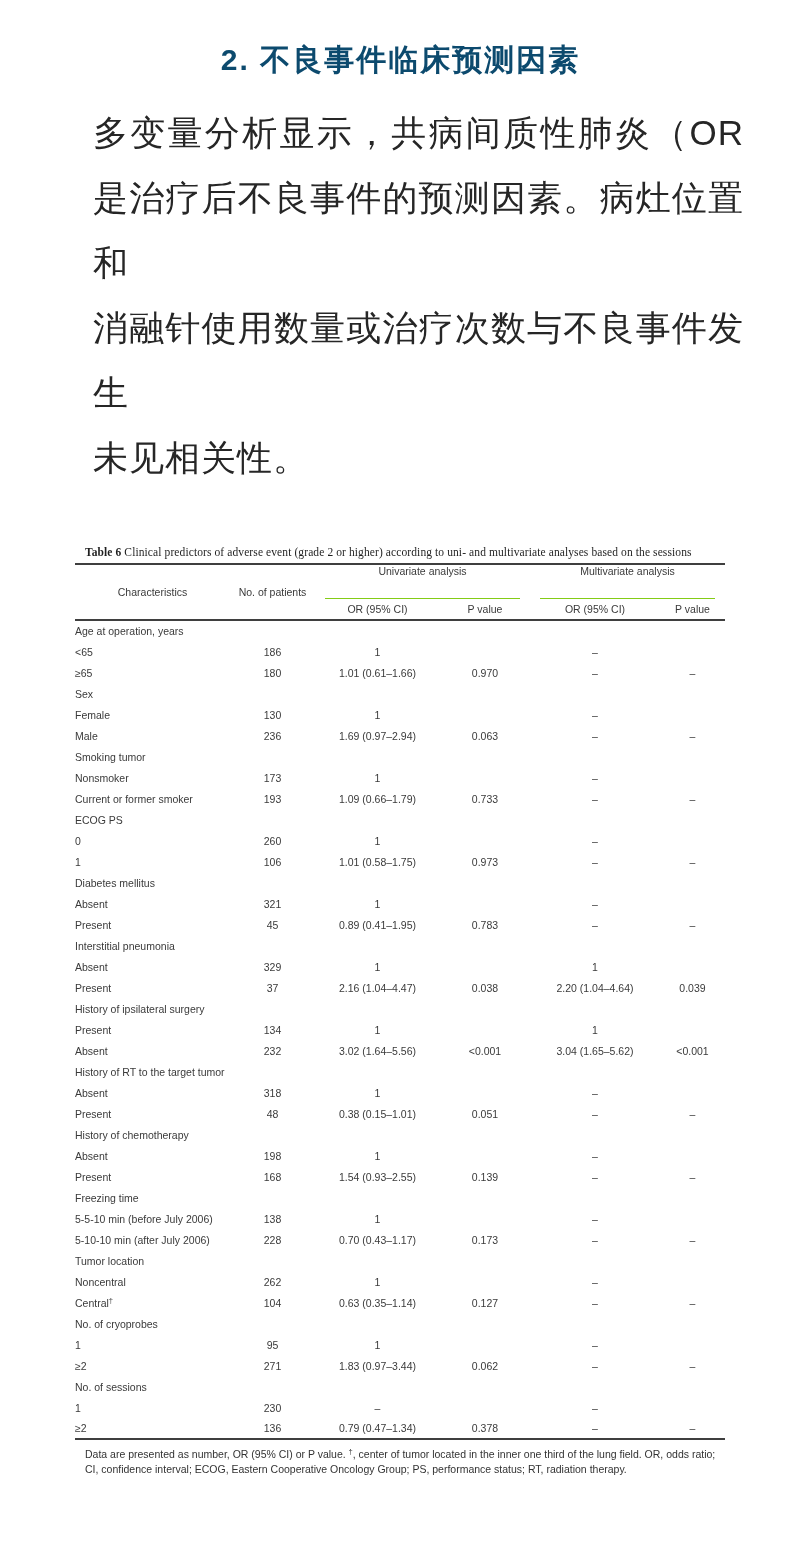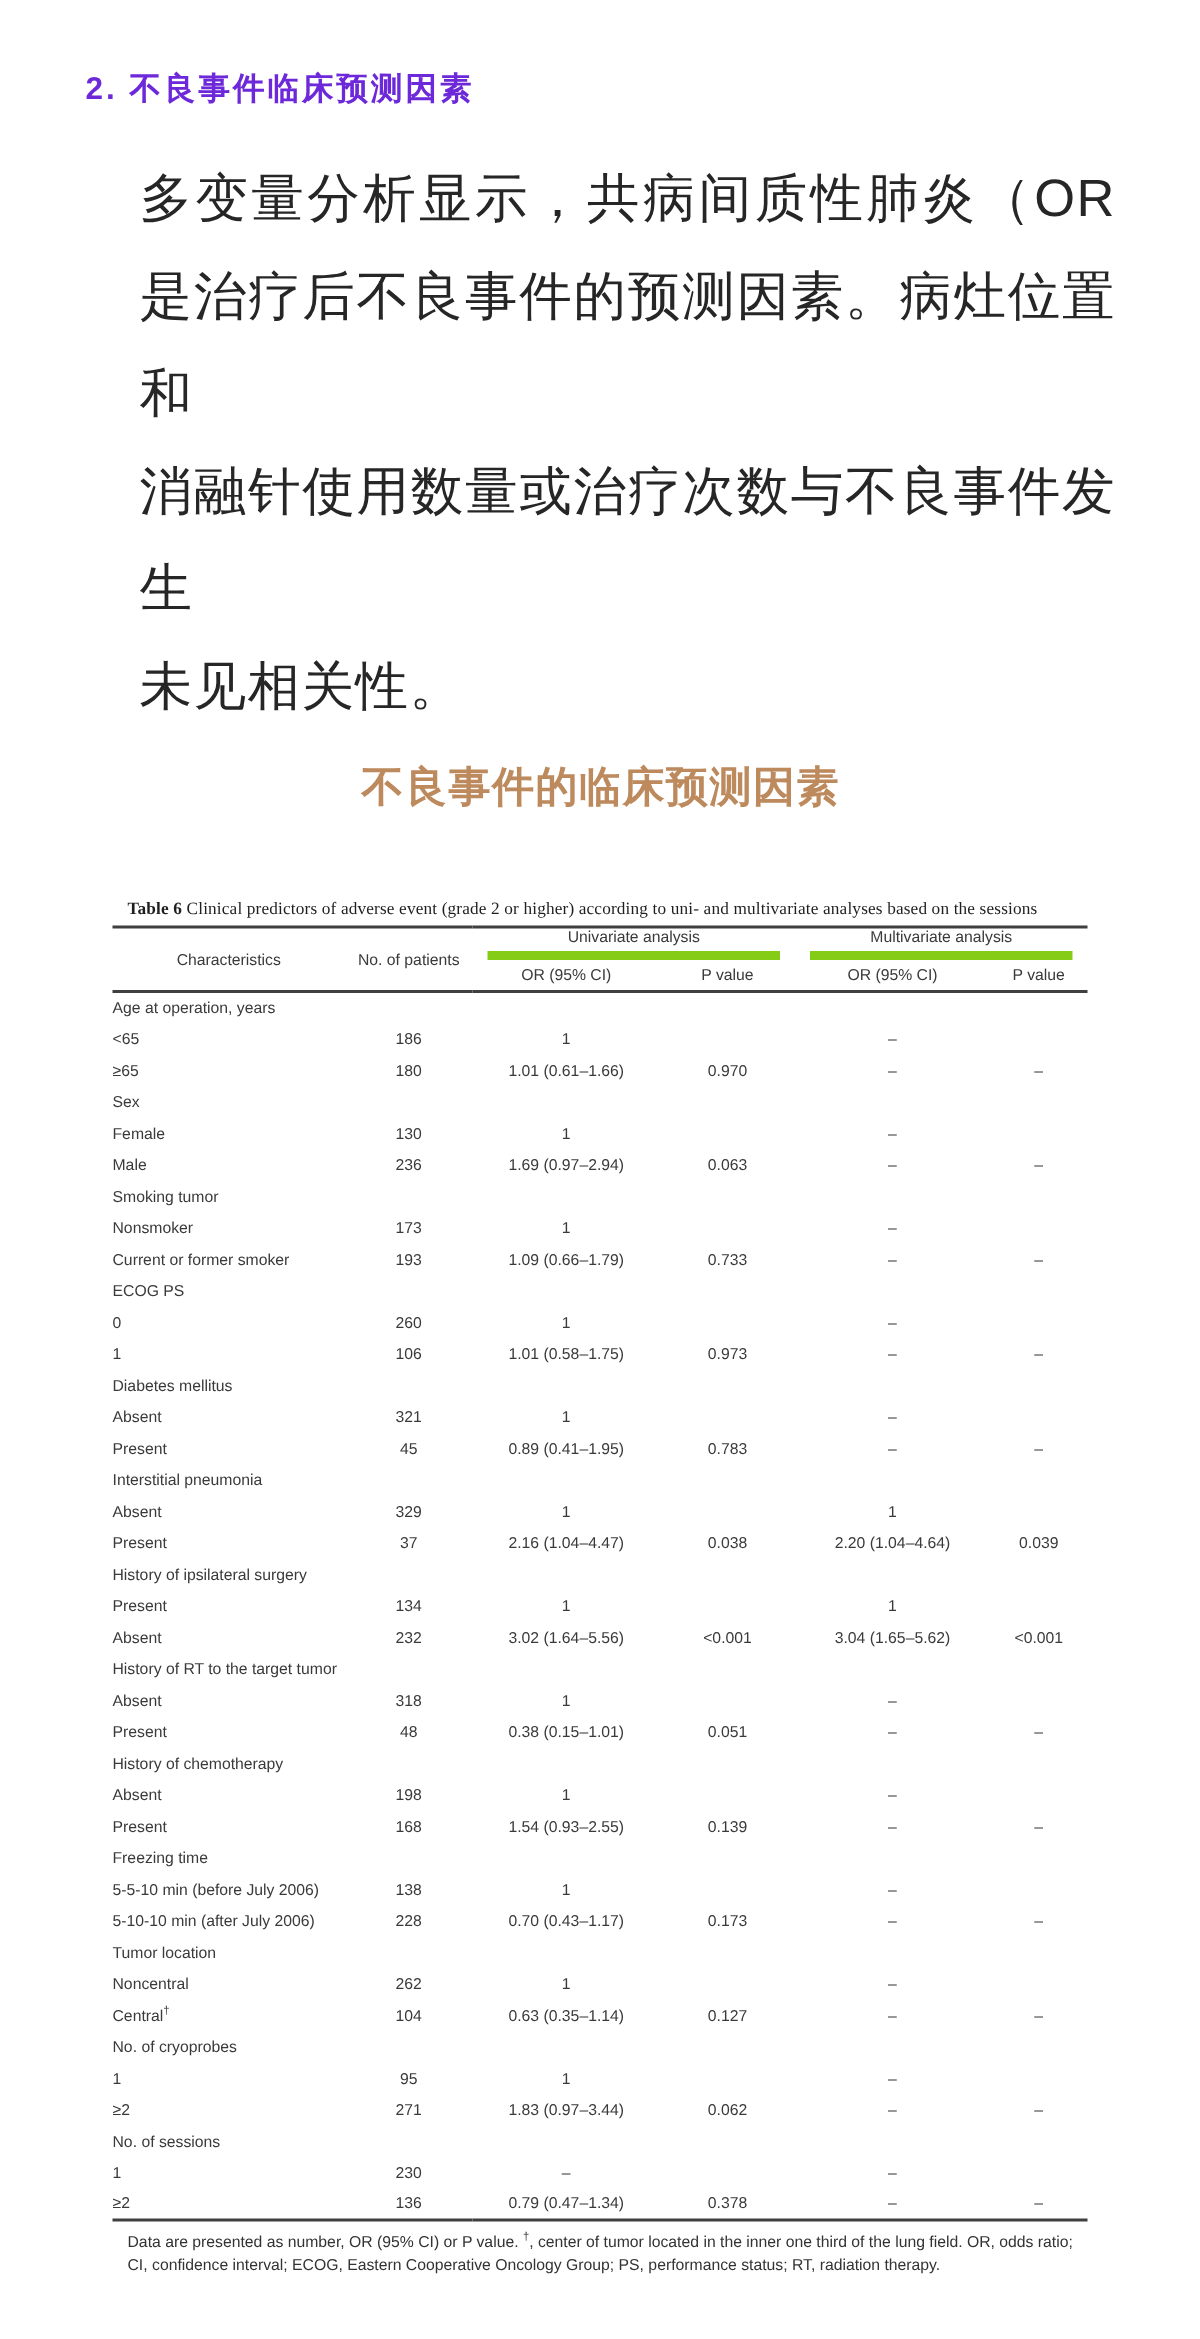--- a/index.html
+++ b/index.html
@@ -4,22 +4,22 @@
 <style>
   * { margin:0; padding:0; box-sizing:border-box; }
   html,body { background:#ffffff; }
   body {
     width:800px; height:1559px; position:relative; overflow:hidden;
     font-family:"Liberation Sans", sans-serif;
   }
   .content { padding:42px 56px 0 57px; }
 
   .section-heading {
-    color:#6d28d9; font-size:21px; font-weight:bold;
-    letter-spacing:2px; line-height:36px;
+    color:#0c4a6e; font-size:30px; font-weight:bold;
+    letter-spacing:2px; line-height:36px;text-align:center;
   }
 
   .para { margin-top:22px; color:#262626;margin-left:36px; }
   .para-line {
     font-size:35px; line-height:65px; letter-spacing:1px;
     text-align:justify; text-align-last:justify;
     white-space:normal; color:#262626;
   }
   .para-line.last { text-align-last:left; }
 
@@ -41,22 +41,22 @@
     font-size:10.5px; color:#3a3a3a;
   }
   table.jtable thead { border-bottom:2px solid #3f3f3f; }
   table.jtable th {
     font-weight:normal; text-align:center; vertical-align:middle;
     height:21px; padding:0;
   }
   th.char-col { text-align:left; padding-left:8px; }
   th.spanner { padding-top:3px; }
   th.spanner .spanlabel {
-    display:block; margin:0 10px; padding-bottom:3px;
-    border-bottom:6px solid #84cc16;
+    display:block; margin:0 10px; padding-bottom:21px;
+    border-bottom:1px solid #84cc16;
   }
   col.c1 { width:155px; } col.c2 { width:85px; } col.c3 { width:125px; }
   col.c4 { width:90px; }  col.c5 { width:130px; } col.c6 { width:65px; }
 
   table.jtable td { height:21px; padding:0; vertical-align:middle; }
   td.cat { text-align:left; padding-left:8px; }
   td.sub { text-align:left; padding-left:15px; }
   td.num { text-align:center; }
   sup { font-size:7.5px; vertical-align:super; line-height:0; }
 
@@ -71,21 +71,20 @@
 <div class="content">
   <h2 class="section-heading">2. 不良事件临床预测因素</h2>
 
   <div class="para">
     <div class="para-line">多变量分析显示，共病间质性肺炎（OR</div>
     <div class="para-line">是治疗后不良事件的预测因素。病灶位置和</div>
     <div class="para-line">消融针使用数量或治疗次数与不良事件发生</div>
     <div class="para-line last">未见相关性。</div>
   </div>
 
-  <div class="subtitle">不良事件的临床预测因素</div>
 </div>
 
 <div class="table-wrap">
   <div class="caption">
     <span class="cap-label">Table 6</span><span> Clinical predictors of adverse event (grade 2 or higher) according to uni- and multivariate analyses based on the sessions</span>
   </div>
 
   <table class="jtable">
     <colgroup>
       <col class="c1">

